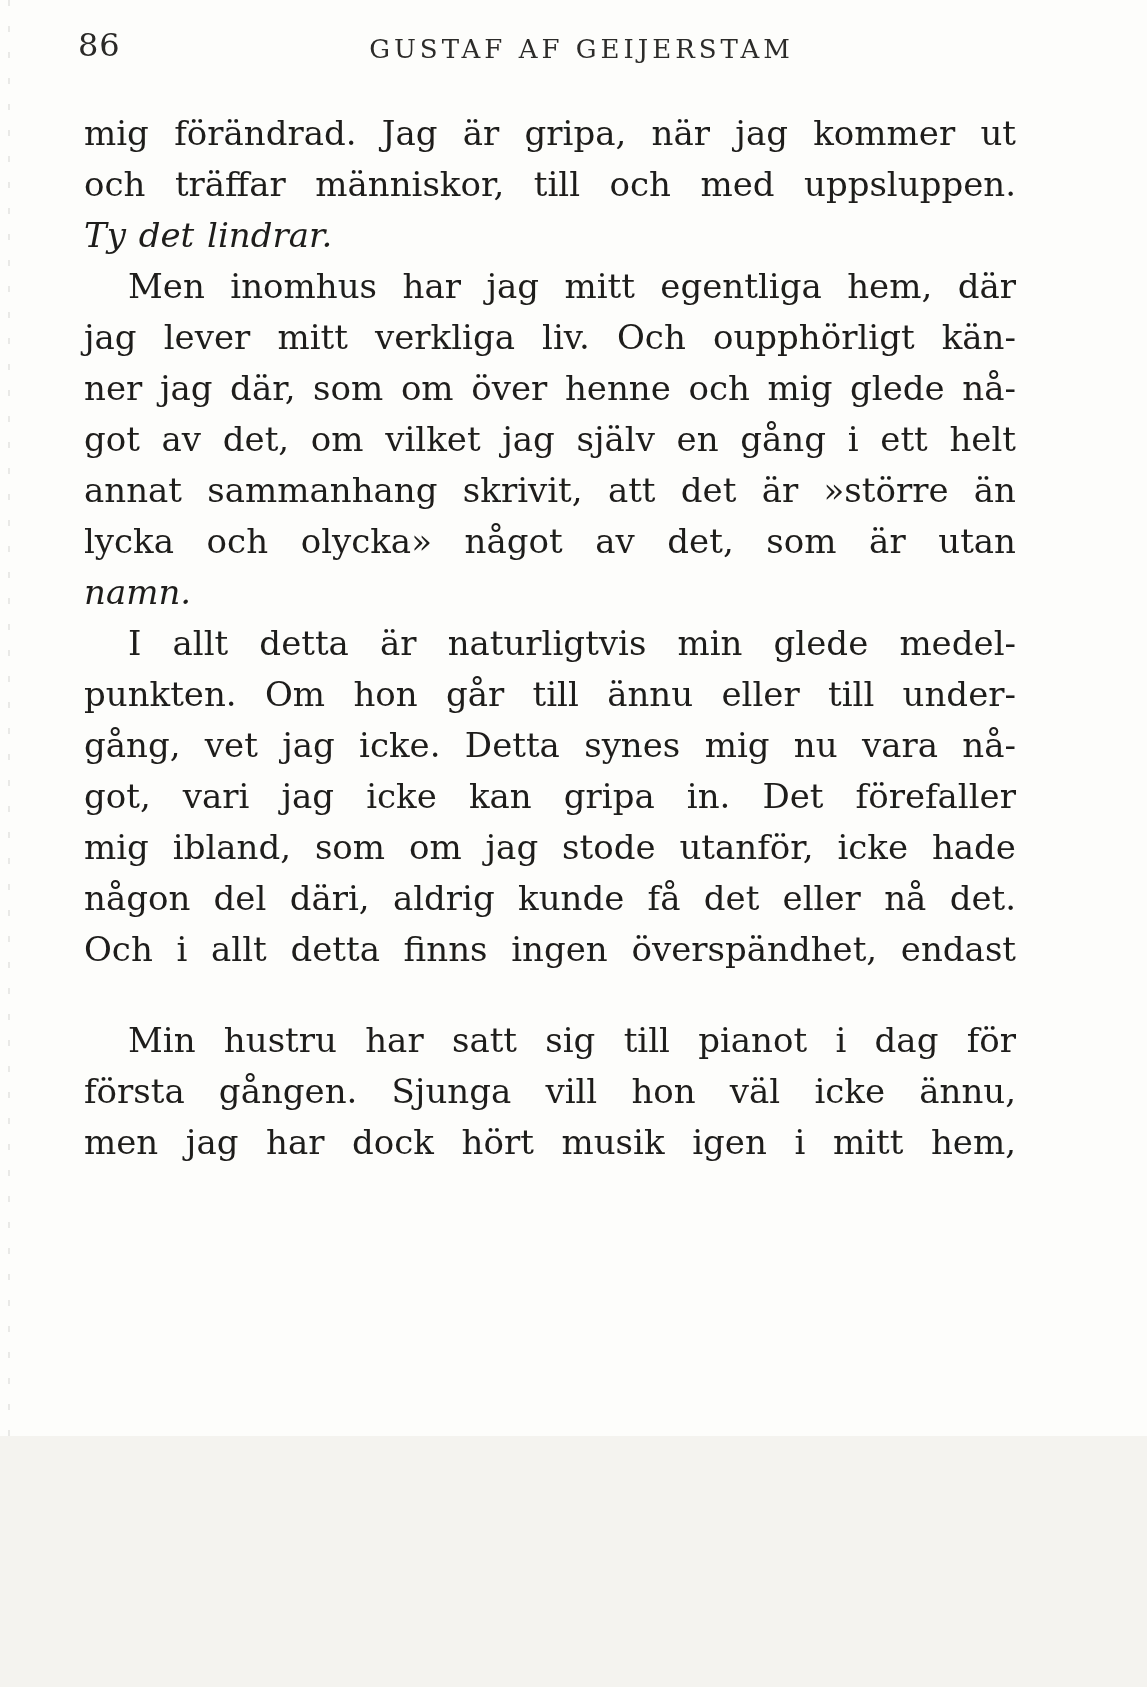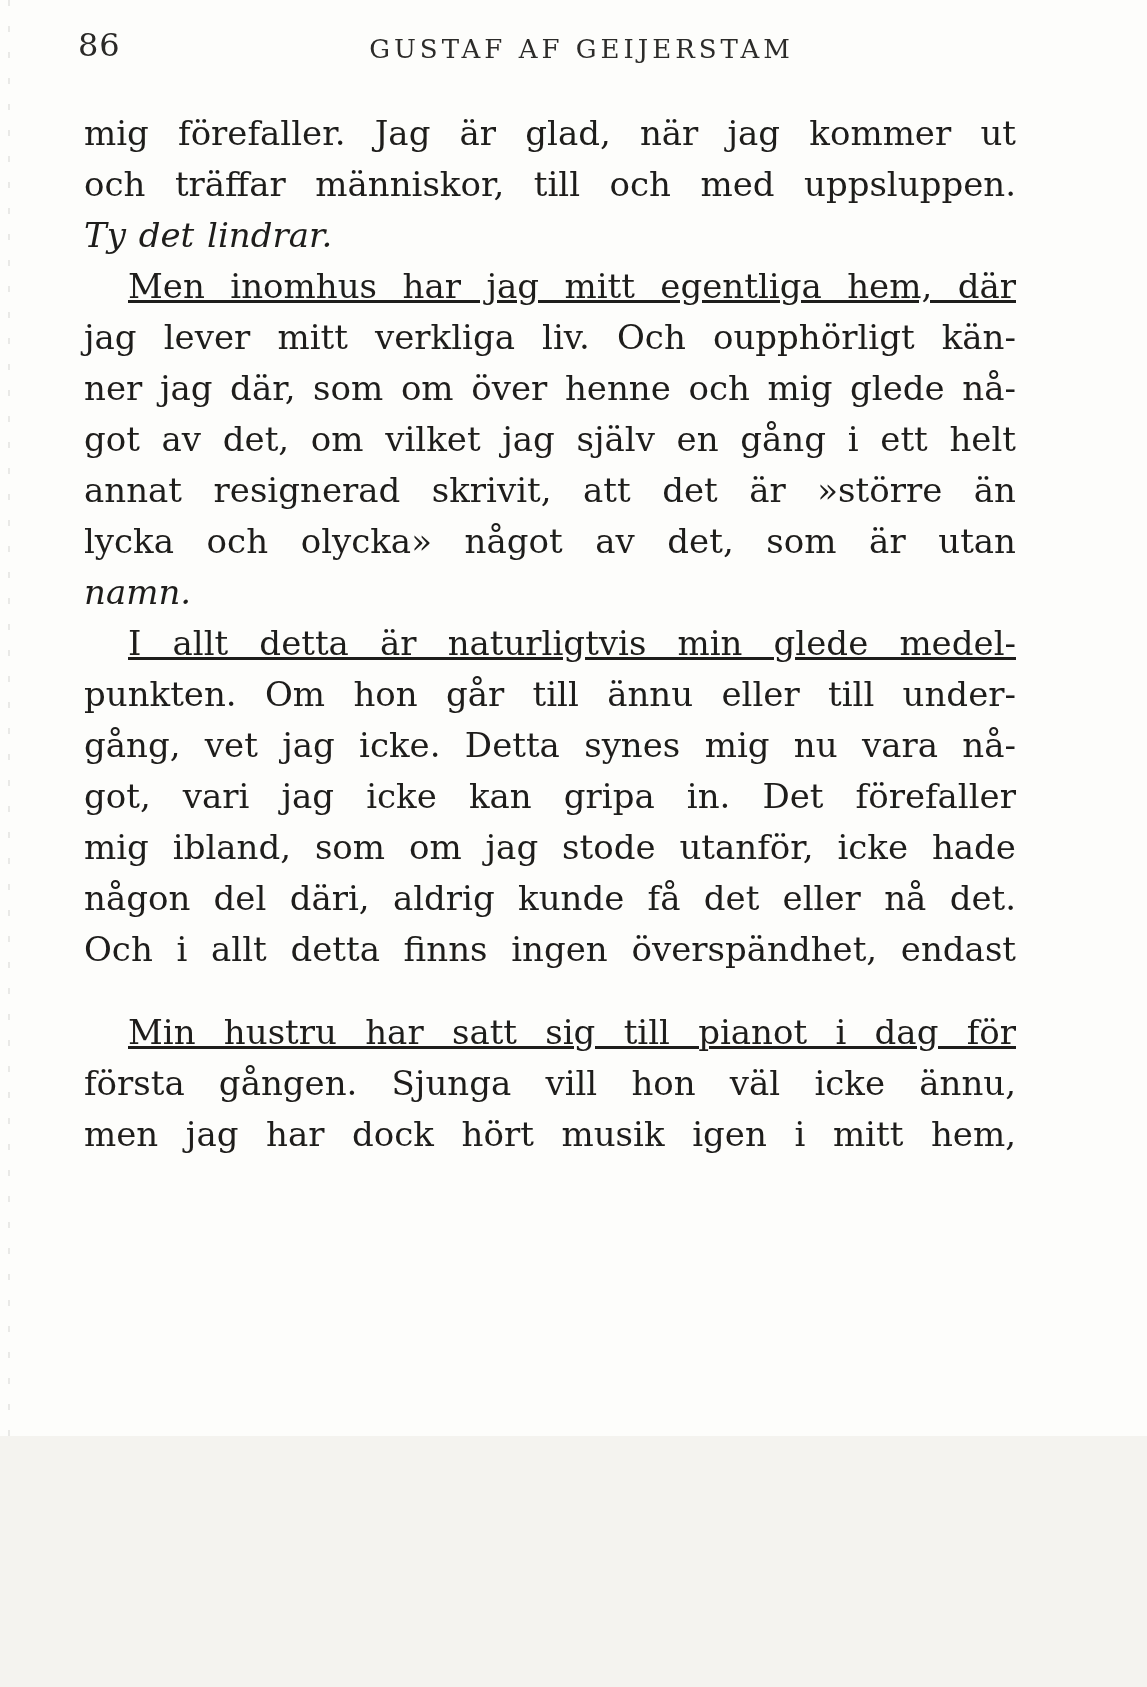--- a/index.html
+++ b/index.html
@@ -51,31 +51,30 @@
     text-align-last: justify;
     white-space: normal;
   }
   .line.last {
     text-align: left;
     text-align-last: left;
     font-style: italic;
   }
   .line.indent {
     text-indent: 44px;
-    text-decoration: underline;
   }
   .date-line {
     margin-top: 96px;
     text-align: right;
     padding-right: 52px;
     font-size: 34px;
     line-height: 51px;
   }
   .para.after-date {
-    margin-top: 32px;
+    margin-top: 40px;
   }
   
   .scan-edge {
     position: absolute;
     left: 8px;
     top: 0;
     width: 2px;
     height: 100%;
     background: repeating-linear-gradient(
       to bottom,
@@ -91,31 +90,31 @@
   <div class="scan-edge"></div>
 
   <div class="running-head">
     <span class="page-number">86</span>
     <div class="head-title">GUSTAF AF GEIJERSTAM</div>
   </div>
 
   <div class="text-block">
 
     <div class="para">
-      <div class="line">mig förefaller.  Jag är glad, när jag kommer ut</div>
+      <div class="line">mig förändrad.  Jag är gripa, när jag kommer ut</div>
       <div class="line">och träffar människor, till och med uppsluppen.</div>
       <div class="line last">Ty det lindrar.</div>
     </div>
 
     <div class="para">
       <div class="line indent">Men inomhus har jag mitt egentliga hem, där</div>
       <div class="line">jag lever mitt verkliga liv.  Och oupphörligt kän-</div>
       <div class="line">ner jag där, som om över henne och mig glede nå-</div>
       <div class="line">got av det, om vilket jag själv en gång i ett helt</div>
-      <div class="line">annat resignerad skrivit, att det är »större än</div>
+      <div class="line">annat sammanhang skrivit, att det är »större än</div>
       <div class="line">lycka och olycka» något av det, som är utan</div>
       <div class="line last">namn.</div>
     </div>
 
     <div class="para">
       <div class="line indent">I allt detta är naturligtvis min glede medel-</div>
       <div class="line">punkten.  Om hon går till ännu eller till under-</div>
       <div class="line">gång, vet jag icke.  Detta synes mig nu vara nå-</div>
       <div class="line">got, vari jag icke kan gripa in.  Det förefaller</div>
       <div class="line">mig ibland, som om jag stode utanför, icke hade</div>

